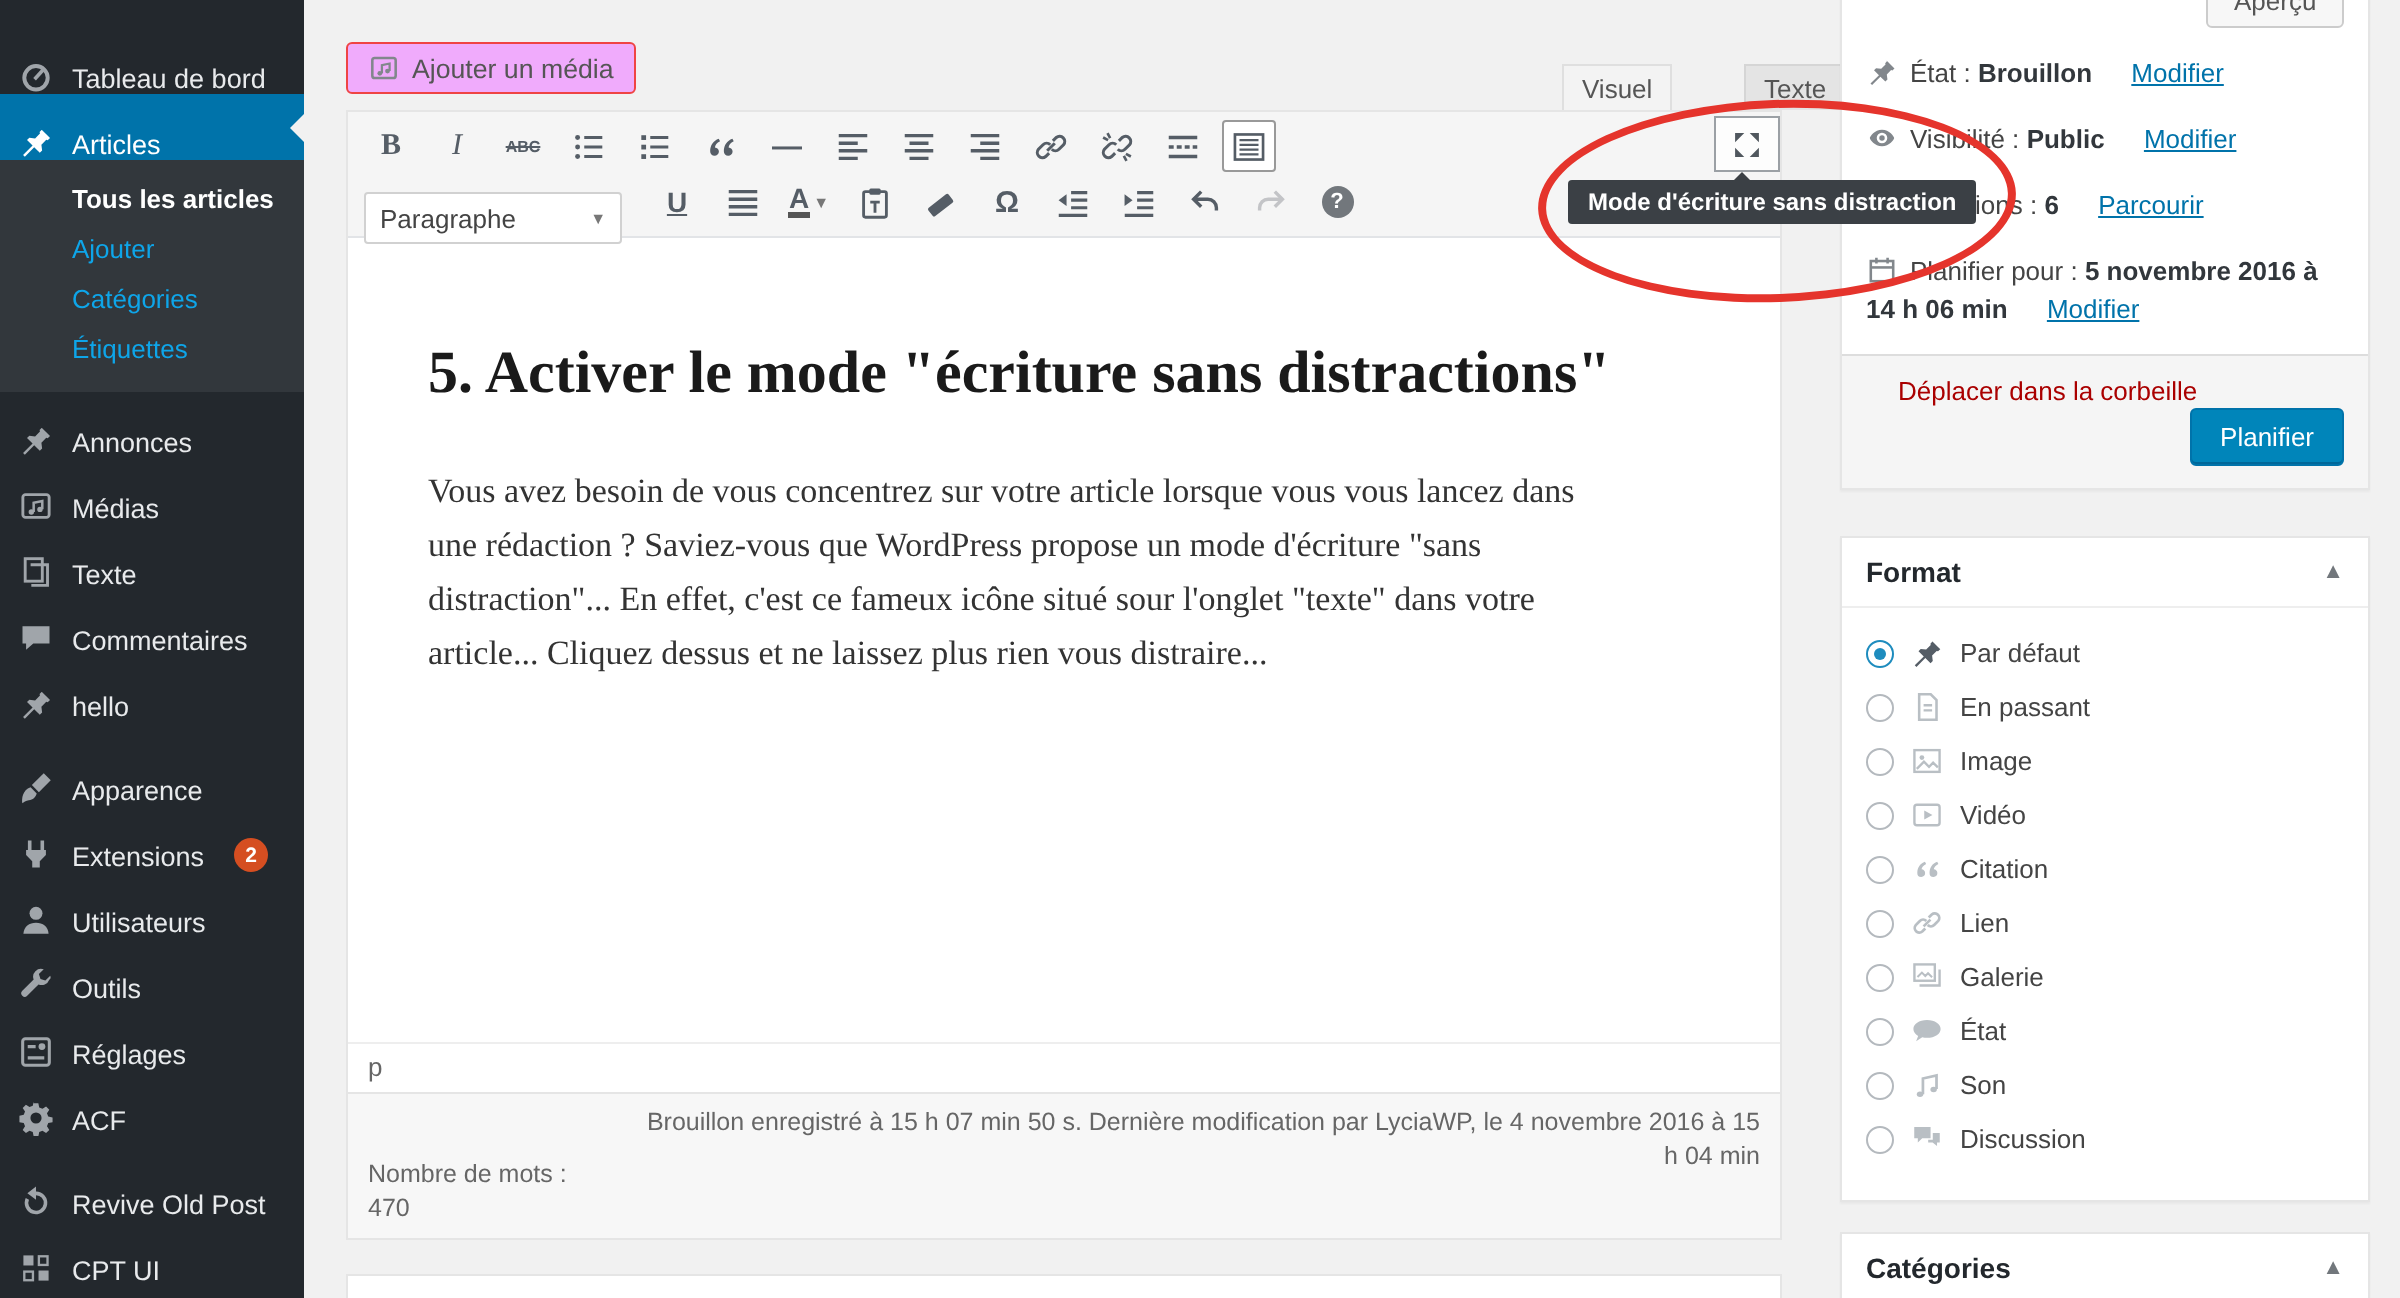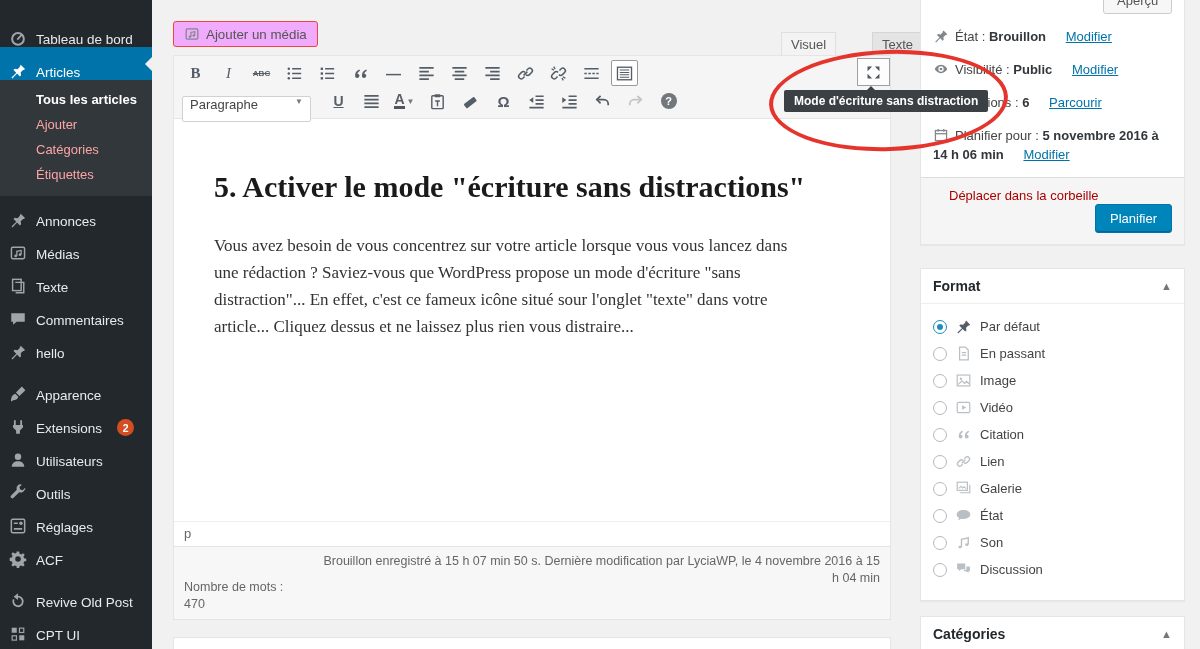--- a/index.html
+++ b/index.html
@@ -10,21 +10,21 @@
 
   
   .sidebar{position:absolute;left:0;top:0;width:152px;height:649px;background:#23282d;padding-top:14px;box-sizing:border-box;}
   .menu-item{display:flex;align-items:flex-end;height:33px;padding-left:9px;gap:9px;color:#e8eaec;font-size:13.5px;cursor:pointer;position:relative;}
   .menu-item .mi{width:18px;height:18px;color:#a0a5aa;flex:0 0 18px;}
   .menu-item.active{background:#0073aa;color:#fff;}
   .menu-item.active .mi{color:#fff;}
   .menu-item.active::after{content:"";position:absolute;right:0;top:50%;margin-top:-7px;
      border-top:7px solid transparent;border-bottom:7px solid transparent;border-right:7px solid #f1f1f1;}
   .submenu{background:#32373c;padding:7px 0 9px;}
-  .submenu-item{display:block;padding:5px 0 5px 36px;color:#fca5a5;font-size:13px;cursor:pointer;}
+  .submenu-item{display:block;padding:5px 0 5px 36px;color:#0ea5e9;font-size:13px;cursor:pointer;}
   .submenu-item.current{color:#fff;font-weight:bold;}
   .grp{margin-top:9px;}
   .badge{display:inline-flex;align-items:center;justify-content:center;width:17px;height:17px;margin-left:6px;
      border-radius:50%;background:#d54e21;color:#fff;font-size:10.5px;font-weight:bold;}
 
   
   .add-media-btn{position:absolute;left:173px;top:21px;height:26px;display:flex;align-items:center;gap:6px;
      padding:0 10px;background:#f0abfc;border:1px solid #ef4444;border-radius:3px;color:#555;cursor:pointer;}
   .add-media-btn .mi{width:16px;height:16px;color:#82878c;}
   .ed-tab{position:absolute;top:32px;height:23px;line-height:23px;padding:0 9px;font-size:13px;color:#555;cursor:pointer;box-sizing:border-box;}
@@ -43,21 +43,21 @@
   .tb-i{font-style:italic;font-size:15px;font-family:"Liberation Serif",serif;}
   .tb-abc{font-size:8px;font-weight:bold;text-decoration:line-through;letter-spacing:0;}
   .tb-hr{font-weight:bold;font-size:15px;}
   .tb-u{font-size:14px;text-decoration:underline;font-weight:bold;}
   .tb-A{font-size:14px;font-weight:bold;border-bottom:3px solid #555;line-height:13px;}
   .tb-omega{font-size:15px;font-weight:bold;}
   .tb-caret{font-size:8px;color:#777;margin-left:2px;}
   .tb-disabled{color:#c3c4c7;}
   .help-circle{width:16px;height:16px;border-radius:50%;background:#72777c;color:#fff;font-size:11px;font-weight:bold;
      display:flex;align-items:center;justify-content:center;}
-  .para-select{display:flex;justify-content:space-between;width:113px;height:24px;background:#fff;
+  .para-select{display:flex;align-items:center;justify-content:space-between;width:113px;height:24px;background:#fff;
      border:1px solid #d1d1d1;border-radius:2px;padding:0 7px;color:#444;font-size:13px;cursor:pointer;margin-right:8px;margin-top:16px;}
 
   .dfw-btn{position:absolute;left:857px;top:58px;width:33px;height:28px;background:#fdfdfd;border:1px solid #9ba0a5;
      display:flex;align-items:center;justify-content:center;color:#50575e;cursor:pointer;box-sizing:border-box;z-index:6;}
   .dfw-btn svg{width:17px;height:17px;}
 
   .ed-content{flex:1;padding:24px 40px 0;overflow:hidden;font-family:"Liberation Serif",serif;color:#333;}
   .ed-content h1{margin:26px 0 0;font-size:30px;line-height:1.22;color:#1a1a1a;max-width:600px;font-weight:bold;}
   .ed-content p{margin:26px 0 0;font-size:17px;line-height:27px;max-width:592px;}
   .pathbar{height:20px;line-height:20px;padding:2px 10px;font-size:13px;color:#666;border-top:1px solid #eee;}

